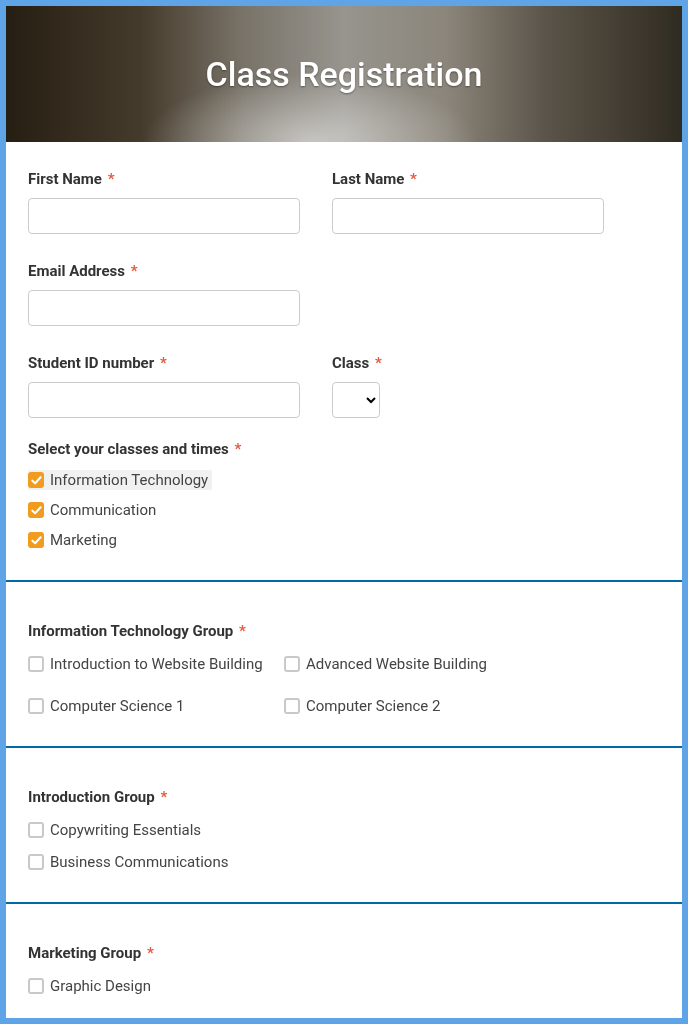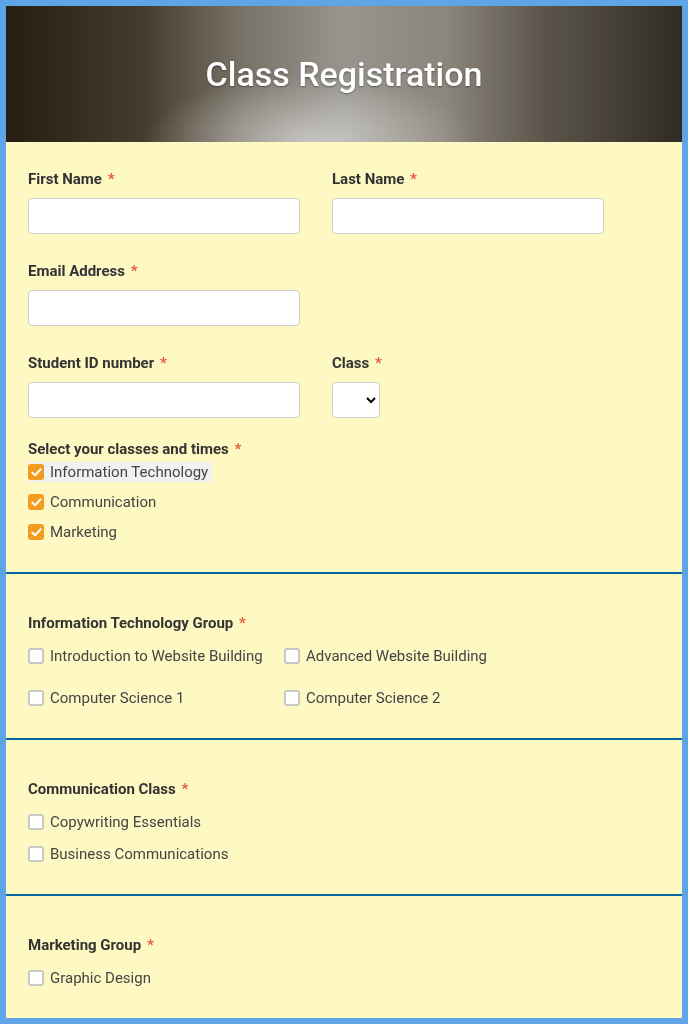--- a/index.html
+++ b/index.html
@@ -3,21 +3,21 @@
 <meta charset="utf-8">
 <style>
   * { box-sizing: border-box; margin: 0; padding: 0; }
   body {
     font-family: Roboto, "Segoe UI", Arial, sans-serif;
     background: #5fa4e6;
     padding: 6px;
     width: 688px;
   }
   .page {
-    background: #fef9c3;
+    background: #ffffff;
     height: 1012px;
     overflow: hidden;
   }
   .hero {
     height: 136px;
     background: linear-gradient(rgba(0,0,0,0.35), rgba(0,0,0,0.35)),
       linear-gradient(90deg, #3a2e1c 0%, #6a5a43 20%, #b9b0a0 35%, #e8e4da 50%, #d6cdbd 65%, #8a8070 80%, #4a4232 100%);
     display: flex;
     align-items: center;
     justify-content: center;
@@ -153,21 +153,21 @@
           <span>Class</span>
           <span class="req">*</span>
         </label>
         <select class="select">
           <option></option>
         </select>
       </div>
     </div>
 
     <div class="class-select">
-      <div class="label" style="margin-bottom:4px;">
+      <div class="label" style="margin-bottom:12px;">
         <span>Select your classes and times</span>
         <span class="req">*</span>
       </div>
       <div class="cb-list" id="class-select-list">
           <div><label class="cb-item hover">
               <span class="cb checked">
                 <svg viewBox="0 0 12 12">
                   <path d="M1.5 6.2 L4.5 9 L10.5 2.5" stroke="#fff" stroke-width="2.2" fill="none" stroke-linecap="round" stroke-linejoin="round"></path>
                 </svg>
               </span>
@@ -210,21 +210,21 @@
               <span class="cb"></span>
               <span>Computer Science 1</span>
             </label></div>
           <div><label class="cb-item">
               <span class="cb"></span>
               <span>Computer Science 2</span>
             </label></div>
         </div>
       </div>
       <div class="section" style="margin-top: 0px;">
-        <div class="section-title"><span>Communication Class</span><span class="req"> *</span></div>
+        <div class="section-title"><span>Introduction Group</span><span class="req"> *</span></div>
         <div class="cb-list">
           <div><label class="cb-item">
               <span class="cb"></span>
               <span>Copywriting Essentials</span>
             </label></div>
           <div><label class="cb-item">
               <span class="cb"></span>
               <span>Business Communications</span>
             </label></div>
         </div>

